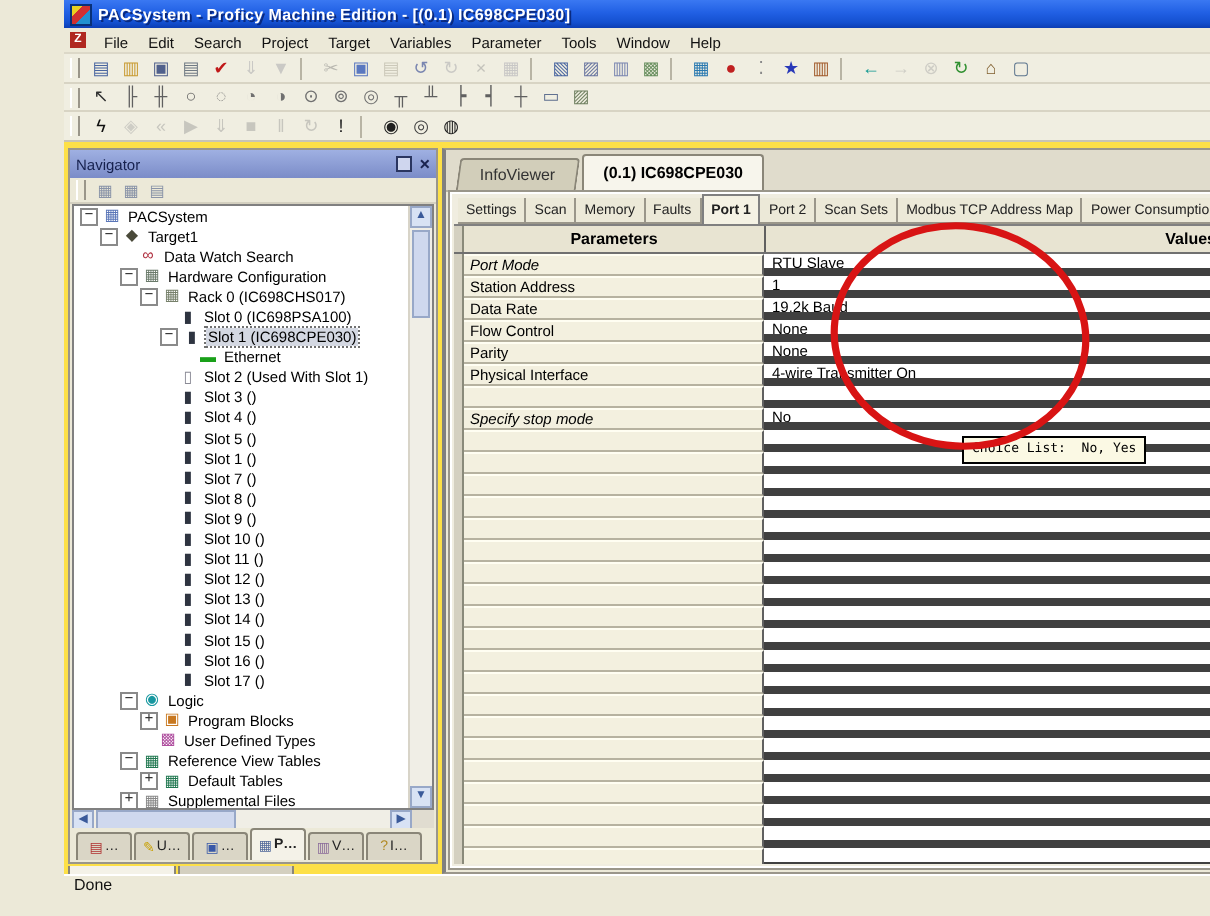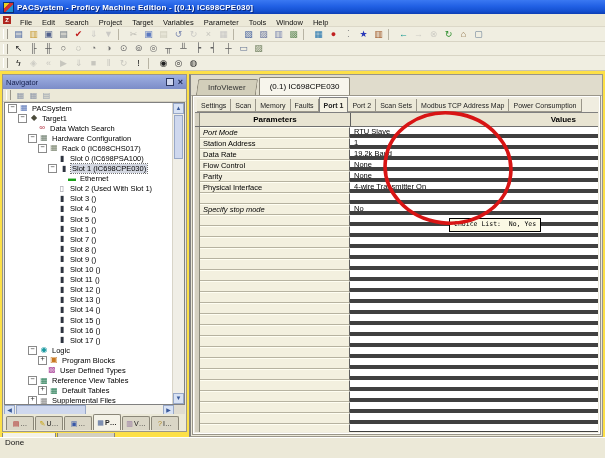--- a/index.html
+++ b/index.html
@@ -1,19 +1,19 @@
 <!DOCTYPE html>
 <html><head>
 <meta charset="utf-8">
 <style>
   html,body{margin:0;padding:0;}
   body{width:605px;height:458px;position:relative;overflow:hidden;
        font-family:"Liberation Sans","DejaVu Sans",sans-serif;
        background:#ece9d8;-webkit-font-smoothing:none;}
-  .app{position:absolute;inset:0;}
+  .app{position:absolute;inset:0;margin-left:32px;}
 
   
   .titlebar{position:absolute;left:0;top:0;width:605px;height:14px;
     background:linear-gradient(180deg,#3a78f2 0%,#2160e4 45%,#1450d0 80%,#0c3eb4 100%);
     display:flex;align-items:center;padding-left:3px;box-sizing:border-box;}
   .app-icon{width:9px;height:9px;margin-right:3px;flex:0 0 auto;
     background:linear-gradient(135deg,#e8d020 0 30%,#d03030 30% 60%,#2090d0 60% 100%);
     border:1px solid #083078;}
   .title-text{color:#fff;font-weight:bold;font-size:8px;white-space:nowrap;
     text-shadow:1px 1px 0 #0a2a80;letter-spacing:.2px;}
@@ -96,21 +96,21 @@
 
   
   .mainpanel{position:absolute;left:189px;top:3px;width:414px;height:363px;background:#ece9d8;
     border:1px solid #9a968a;border-left:2px solid #808080;box-sizing:border-box;}
   .doctabstrip{position:absolute;left:0;top:0;right:0;height:21px;display:flex;
     align-items:flex-end;padding-left:6px;background:#e0dccc;border-bottom:1px solid #b8b4a4;box-sizing:border-box;}
   .dtab{height:15px;padding:0 10px;font-size:8px;display:flex;align-items:center;
     border:1px solid #8a8678;border-bottom:none;background:#d2ceba;color:#333;
     border-radius:2px 2px 0 0;margin-right:2px;transform:skewX(-8deg);}
   .dtab span{transform:skewX(8deg);}
-  .dtab.active{background:#f7f5ec;font-weight:normal;color:#000;transform:none;height:17px;justify-content:flex-end;}
+  .dtab.active{background:#f7f5ec;font-weight:bold;color:#000;transform:none;height:17px;justify-content:flex-end;}
   .dtab.active span{transform:none;}
   .doccontent{position:absolute;left:2px;top:21px;right:2px;bottom:2px;background:#f0ede0;
     border:1px solid #fff;outline:1px solid #9a968a;}
   .settingstabs{position:absolute;left:0;top:0;right:0;height:15px;display:flex;
     align-items:flex-end;padding-left:3px;background:#f0ede0;box-sizing:border-box;}
   .stab{height:12px;padding:0 4px;font-size:7px;display:flex;align-items:center;
     border-right:1px solid #9a968a;border-bottom:1px solid #9a968a;background:#ece9d8;
     color:#222;white-space:nowrap;}
   .stab.active{border:1px solid #808080;border-bottom:none;background:#f5f2e4;height:14px;
     font-weight:bold;}

